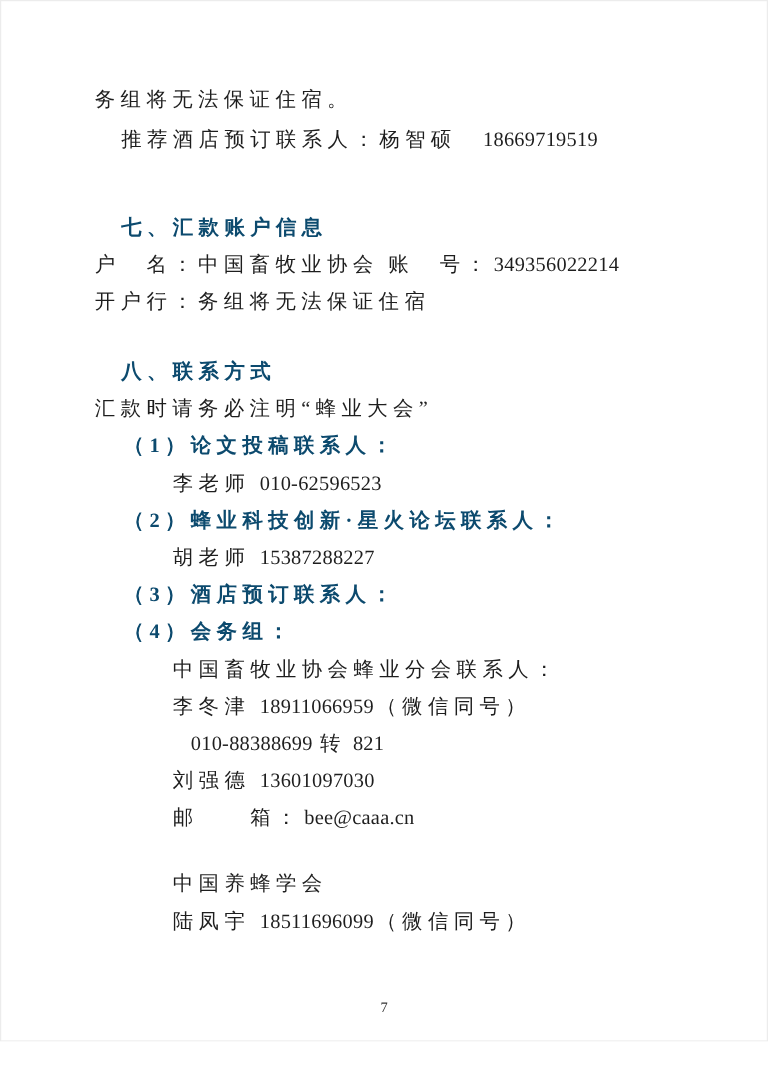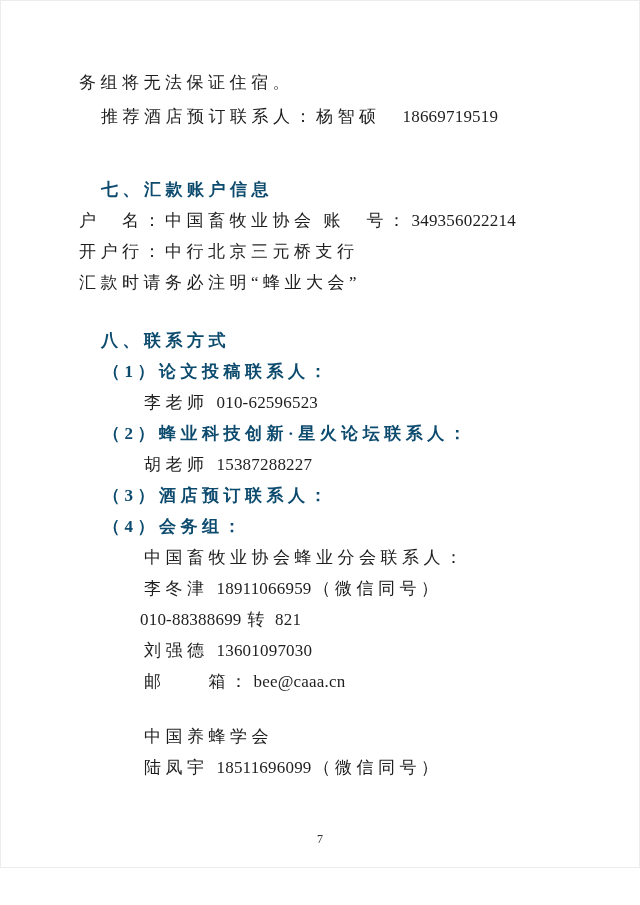--- a/index.html
+++ b/index.html
@@ -24,21 +24,21 @@
     line-height: 31px;
     letter-spacing: 4.5px;
     white-space: nowrap;
   }
   .bold { font-weight: bold; color: #0c4a6e; }
   .num { letter-spacing: 0.2px; text-align: right; }
   
   .ind-title  { margin-left: 22px; }   
   .ind-head   { margin-left: 24px; }   
   .ind-detail { margin-left: 65px; }   
-  .ind-ext    { margin-left: 61px; }  
+  .ind-ext    { margin-left: 80px; }  
   
   .gap-intro2  { margin-top: 3px; }
   .gap-sec7    { margin-top: 42px; }
   .gap-sec8    { margin-top: 27px; }
   .gap-society { margin-top: 24px; }
   
   .sp8  { margin-left: 8px; }
   .sp22 { margin-left: 22px; }
   .sp21 { margin-left: 8px; }
   .sp6  { margin-left: 6px; }
@@ -64,25 +64,25 @@
   <div class="line ind-title gap-intro2">
     <span>推荐酒店预订联系人：杨智硕</span><span class="num sp22">18669719519</span>
   </div>
 
   <div class="line ind-title gap-sec7 bold">七、汇款账户信息</div>
 
   <div class="line">
     <span>户　名：中国畜牧业协会</span><span class="sp21">账　号：</span><span class="num sp2">349356022214</span>
   </div>
 
-  <div class="line">开户行：中行北京三元桥支行</div>
+  <div class="line">开户行：务组将无法保证住宿</div>
+
+  <div class="line ind-title gap-sec8 bold">八、联系方式</div>
 
   <div class="line">汇款时请务必注明“蜂业大会”</div>
-
-  <div class="line ind-title gap-sec8 bold">八、联系方式</div>
 
   <div class="line ind-head bold">（1）论文投稿联系人：</div>
   <div class="line ind-detail">
     <span>李老师</span><span class="num sp8">010-62596523</span>
   </div>
 
   <div class="line ind-head bold">（2）蜂业科技创新·星火论坛联系人：</div>
   <div class="line ind-detail">
     <span>胡老师</span><span class="num sp8">15387288227</span>
   </div>

